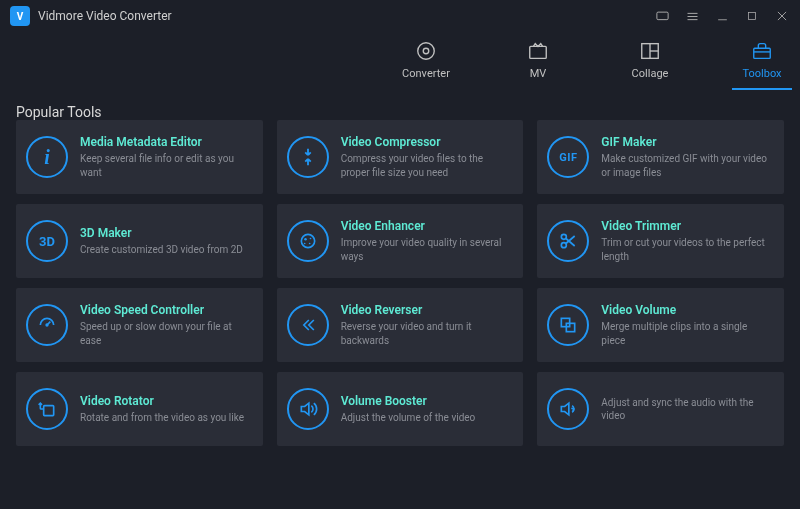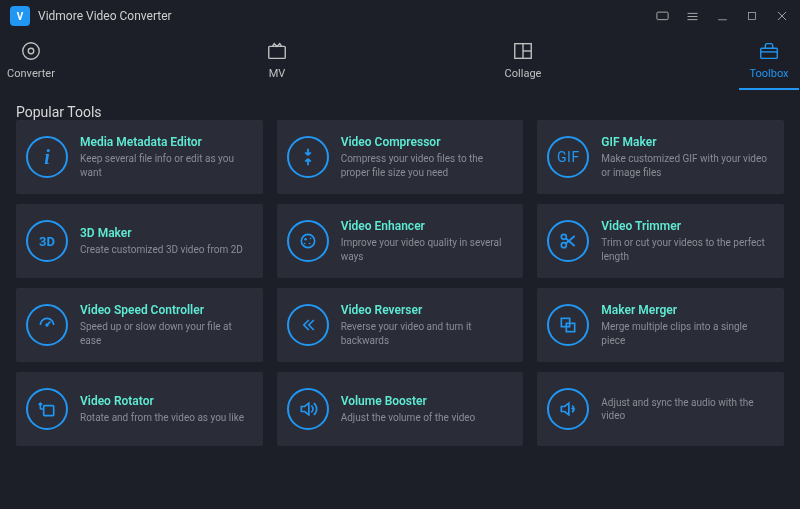--- a/index.html
+++ b/index.html
@@ -3,33 +3,33 @@
 <meta charset="utf-8">
 <style>
 *{margin:0;padding:0;box-sizing:border-box;font-family:-apple-system,BlinkMacSystemFont,"Segoe UI",Roboto,sans-serif}
 body{background:#1c1f28;color:#e0e0e0;width:800px;height:509px;overflow:hidden}
 .titlebar{display:flex;align-items:center;justify-content:space-between;padding:6px 10px;height:32px}
 .title-left{display:flex;align-items:center;gap:8px}
 .app-logo{width:20px;height:20px;background:#2196f3;border-radius:4px;display:flex;align-items:center;justify-content:center;color:#fff;font-size:10px;font-weight:bold}
 .app-title{font-size:12px;color:#d0d0d0}
 .win-controls{display:flex;gap:14px;align-items:center}
 .win-controls span{cursor:pointer;color:#b0b0b0;font-size:13px;display:inline-flex;align-items:center;justify-content:center;width:16px;height:16px}
-.tabbar{display:flex;justify-content:space-between;gap:52px;padding:6px 1px 0}
+.tabbar{display:flex;justify-content:flex-end;gap:52px;padding:6px 8px 0}
 .tab{display:flex;flex-direction:column;align-items:center;gap:5px;padding:2px 4px 8px;cursor:pointer;color:#c0c0c0;font-size:11px;border-bottom:2px solid transparent;min-width:60px}
 .tab.active{color:#2196f3;border-bottom-color:#2196f3}
 .tab-icon{width:22px;height:22px;display:flex;align-items:center;justify-content:center}
 .tab-icon svg{stroke:#c0c0c0;fill:none;stroke-width:1.5}
 .tab.active .tab-icon svg{stroke:#2196f3}
 .main{padding:14px 16px 8px}
 .section-title{font-size:14px;color:#d8d8d8;margin-bottom:0;font-weight:400}
 .grid{display:grid;grid-template-columns:repeat(3,1fr);gap:10px 14px}
 .card{background:#2a2d37;border-radius:2px;padding:12px 12px 12px 10px;display:flex;align-items:center;gap:12px;cursor:pointer;min-height:74px}
 .card-icon{width:42px;height:42px;flex:0 0 42px;border:2px solid #2196f3;border-radius:50%;display:flex;align-items:center;justify-content:center;color:#2196f3;font-size:14px;font-weight:600;font-style:italic}
 .card-icon svg{stroke:#2196f3;fill:none;stroke-width:2}
-.gif-text{font-size:14px;font-style:normal;font-weight:400;letter-spacing:.5px}
+.gif-text{font-size:11px;font-style:normal;font-weight:700;letter-spacing:.5px}
 .card-text{flex:1;min-width:0}
 .card-title{font-size:12px;color:#5eead4;font-weight:600;margin-bottom:3px}
 .card-desc{font-size:10px;color:#8a8d95;line-height:1.35}
 </style>
 </head>
 <body>
 
 <div class="titlebar">
   <div class="title-left">
     <div class="app-logo">V</div>
@@ -205,21 +205,21 @@
         </div>
       </div>
       <div class="card">
         <div class="card-icon">
           <svg width="20" height="20" viewBox="0 0 24 24">
             <rect x="4" y="4" width="10" height="10"></rect>
             <rect x="10" y="10" width="10" height="10"></rect>
           </svg>
         </div>
         <div class="card-text">
-          <div class="card-title">Maker Merger</div>
+          <div class="card-title">Video Volume</div>
           <div class="card-desc">Merge multiple clips into a single piece</div>
         </div>
       </div>
       <div class="card">
         <div class="card-icon">
           <svg width="20" height="20" viewBox="0 0 24 24">
             <rect x="8" y="8" width="12" height="12" rx="1"></rect>
             <path d="M8 12H5a1 1 0 01-1-1V5"></path>
             <polyline points="2 7 4 5 6 7"></polyline>
           </svg>

